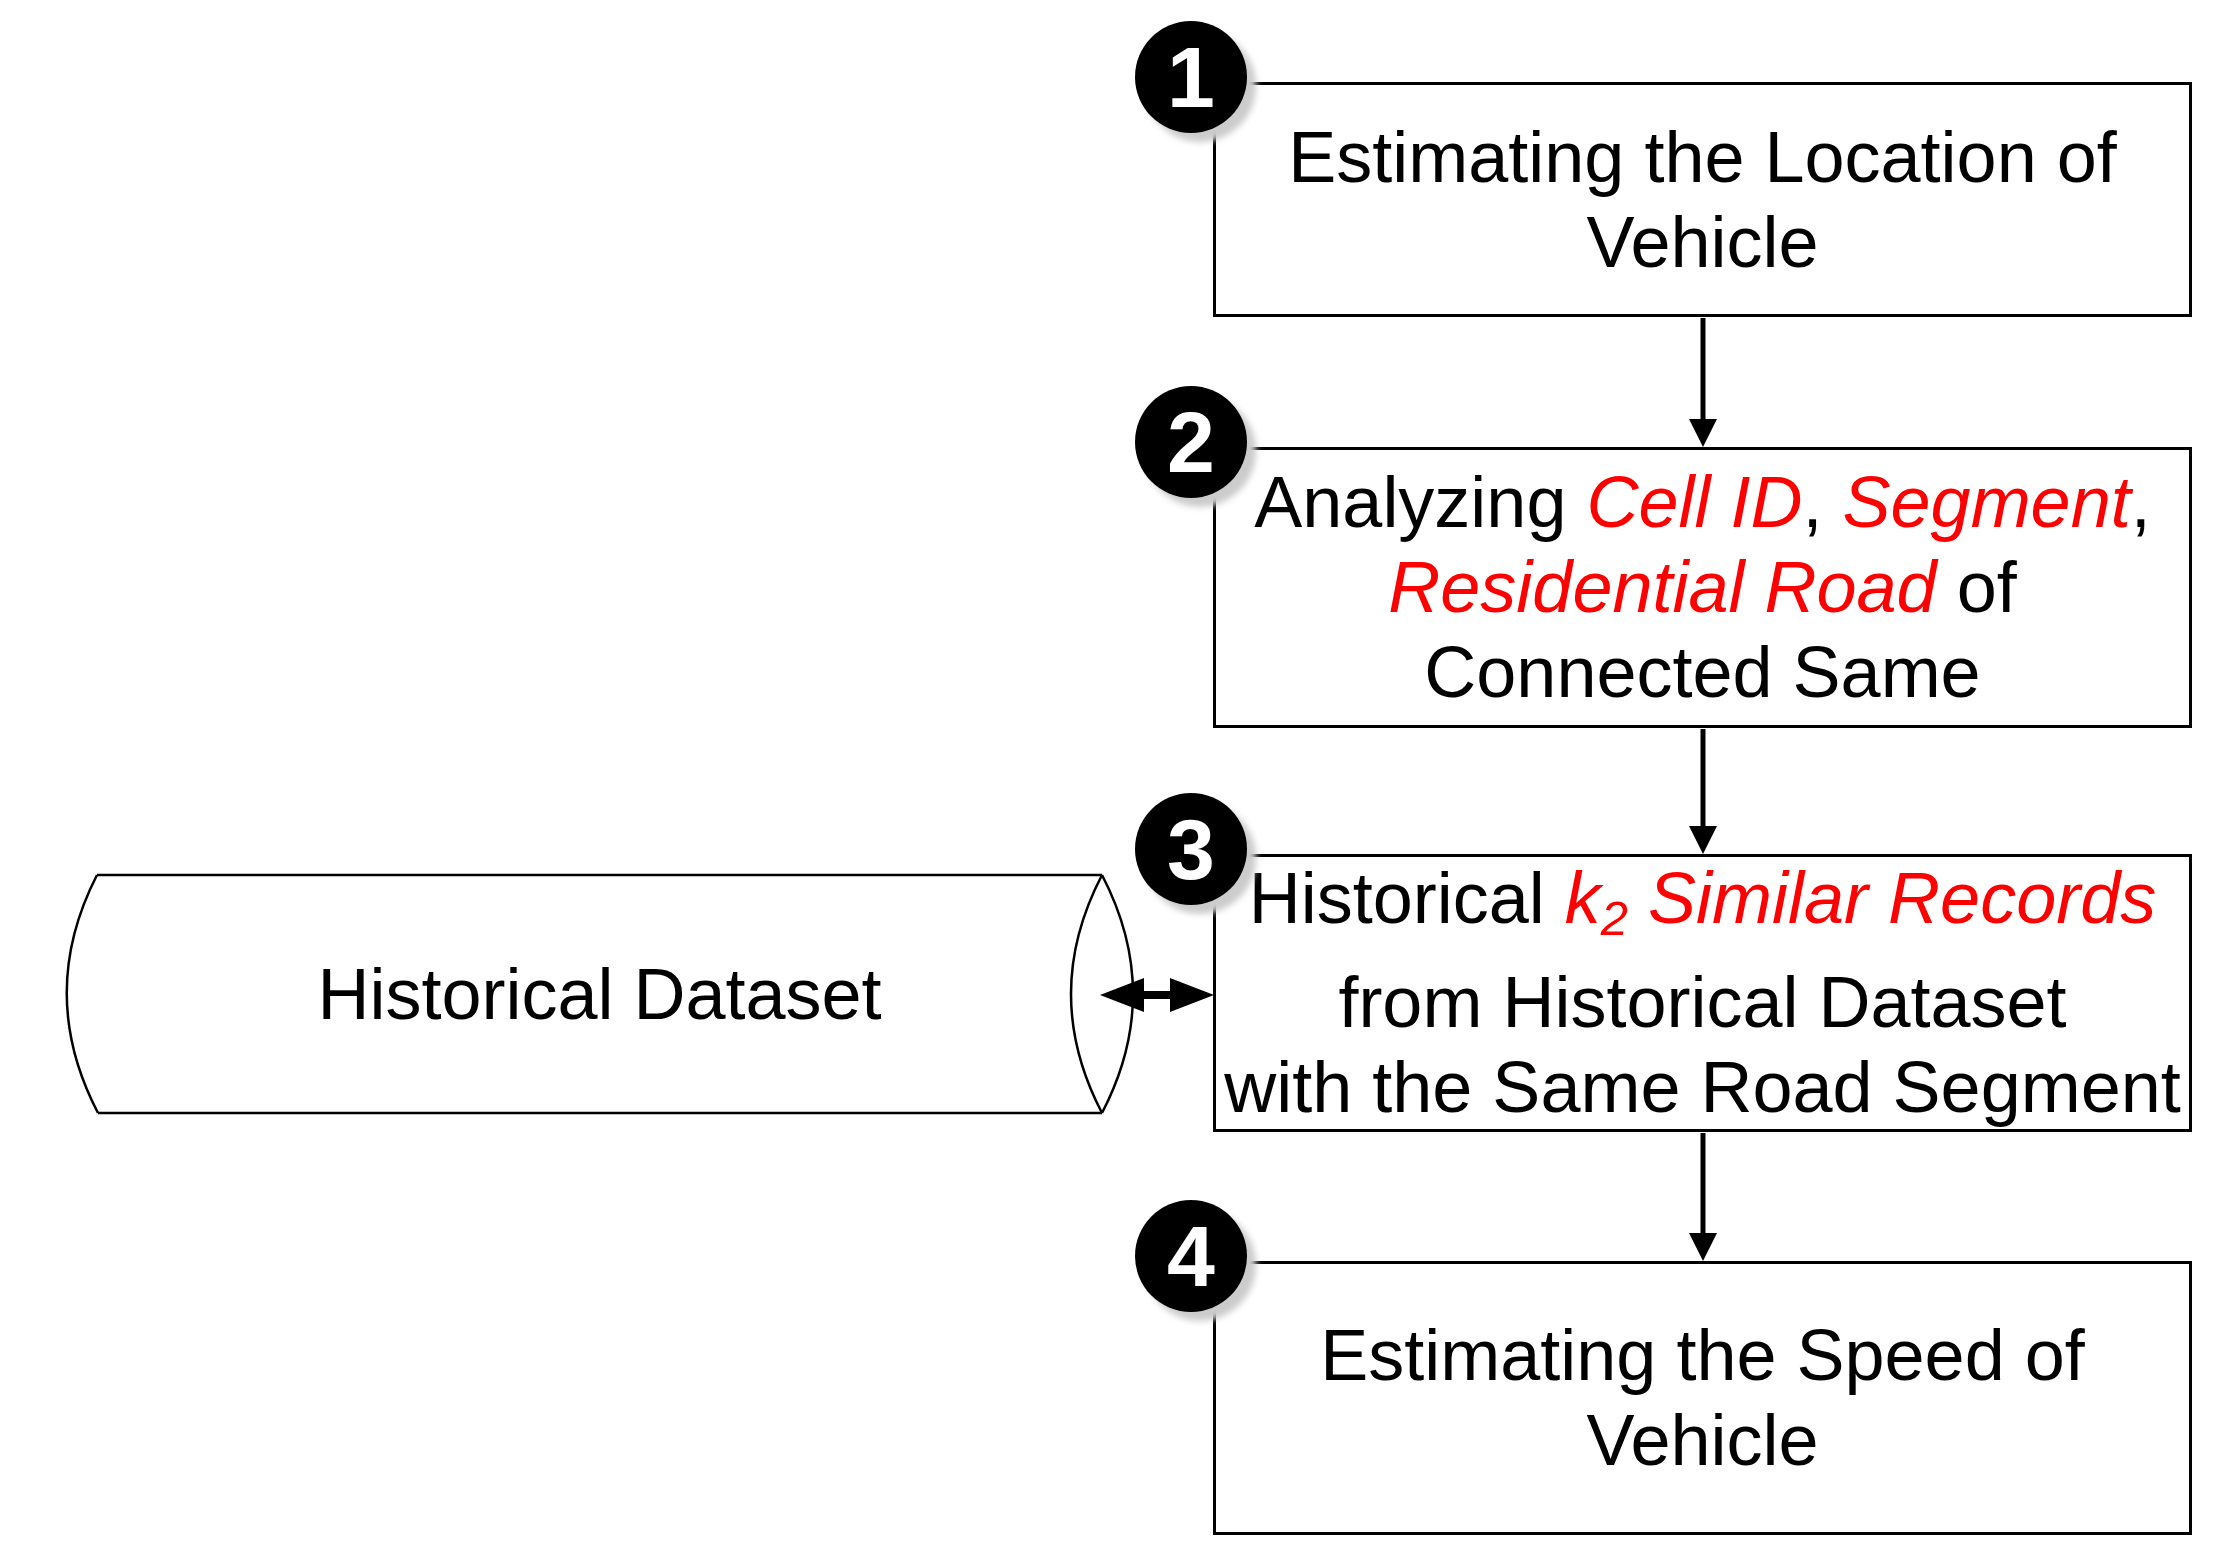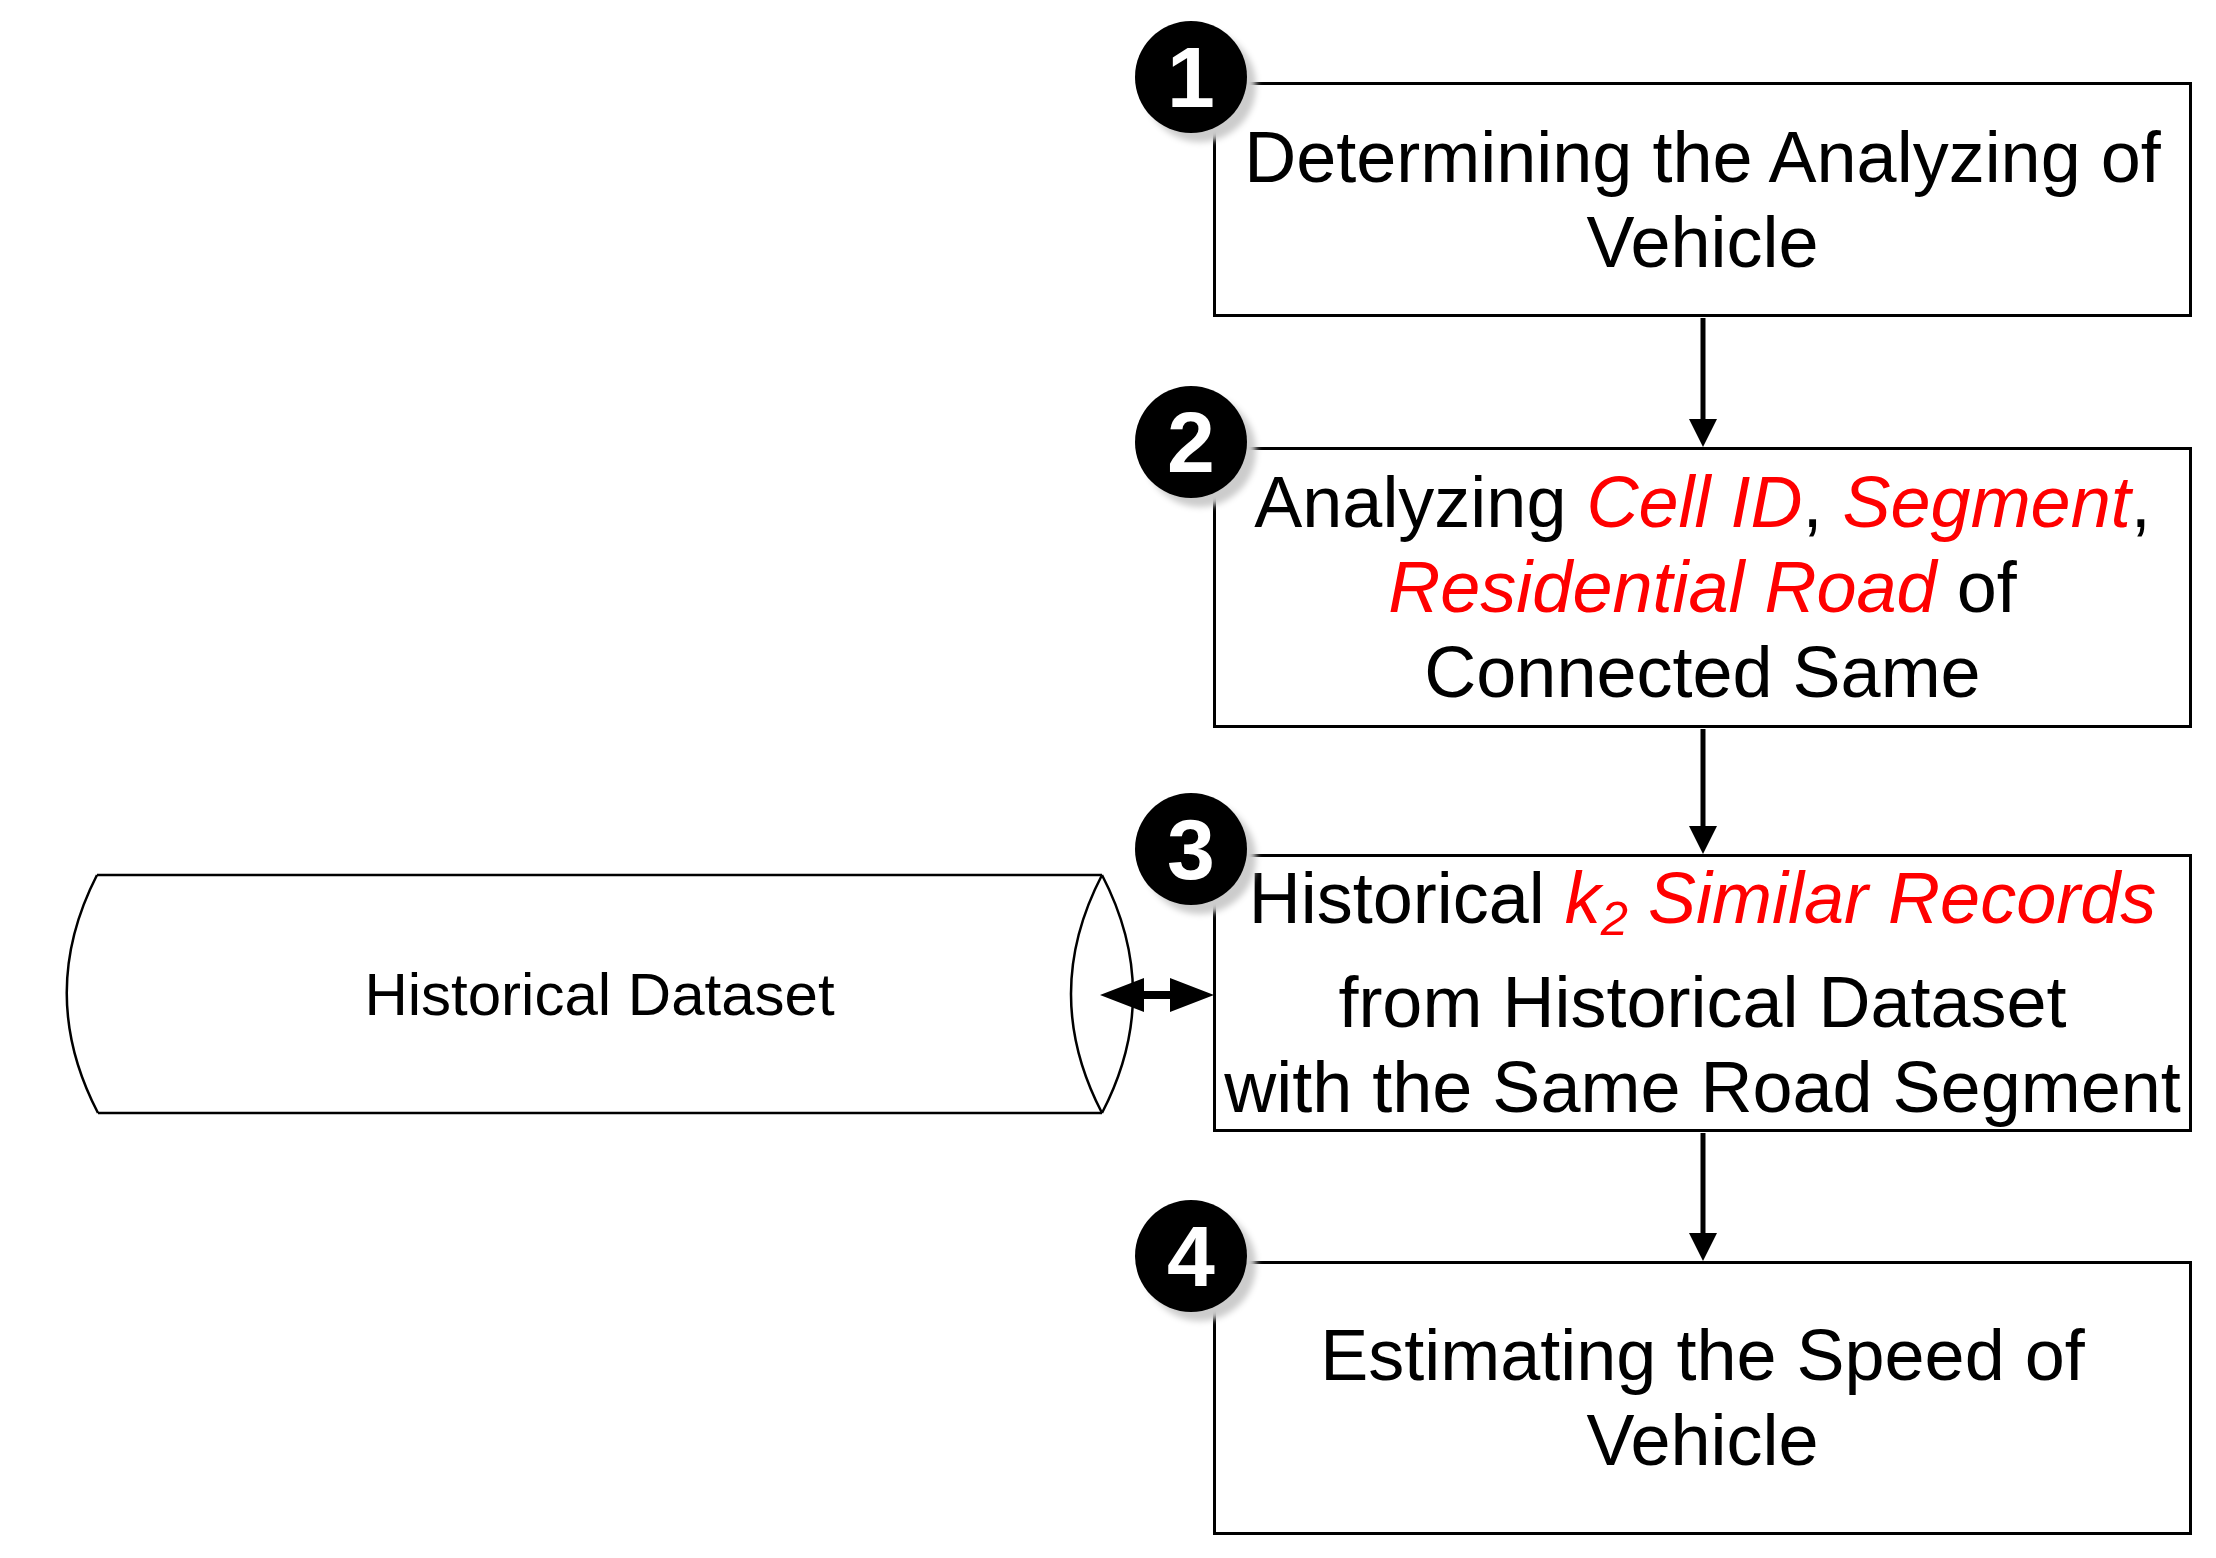--- a/index.html
+++ b/index.html
@@ -64,21 +64,21 @@
   }
   .db-label {
     position: absolute;
     left: 97px;
     top: 875px;
     width: 1005px;
     height: 238px;
     display: flex;
     align-items: center;
     justify-content: center;
-    font-size: 60px;
+    font-size: 72px;
     white-space: nowrap;
   }
 </style>
 </head>
 <body>
 
 <div class="canvas">
 
   <svg class="overlay" viewBox="0 0 2216 1558" xmlns="http://www.w3.org/2000/svg">
 
@@ -108,21 +108,21 @@
     <polygon points="1100,995 1144,978 1144,991 1170,991 1170,978 1214,995 1170,1012 1170,999 1144,999 1144,1012" fill="#000000"></polygon>
   </svg>
 
   <div class="db-label">Historical Dataset</div>
 
   <div class="flow-box" style="top:82px; height:235px;">
     <div class="step-badge">
       <span>1</span>
     </div>
     <div class="box-text">
-        <div class="tline"><span>Determining the Analyzing of</span></div>
+        <div class="tline"><span>Estimating the Location of</span></div>
         <div class="tline"><span>Vehicle</span></div>
       </div>
   </div>
 
   <div class="flow-box" style="top:447px; height:281px;">
     <div class="step-badge">
       <span>2</span>
     </div>
     <div class="box-text">
         <div class="tline"><span>Analyzing </span><span class="red">Cell ID</span><span>, </span><span class="red">Segment</span><span>,</span></div>

